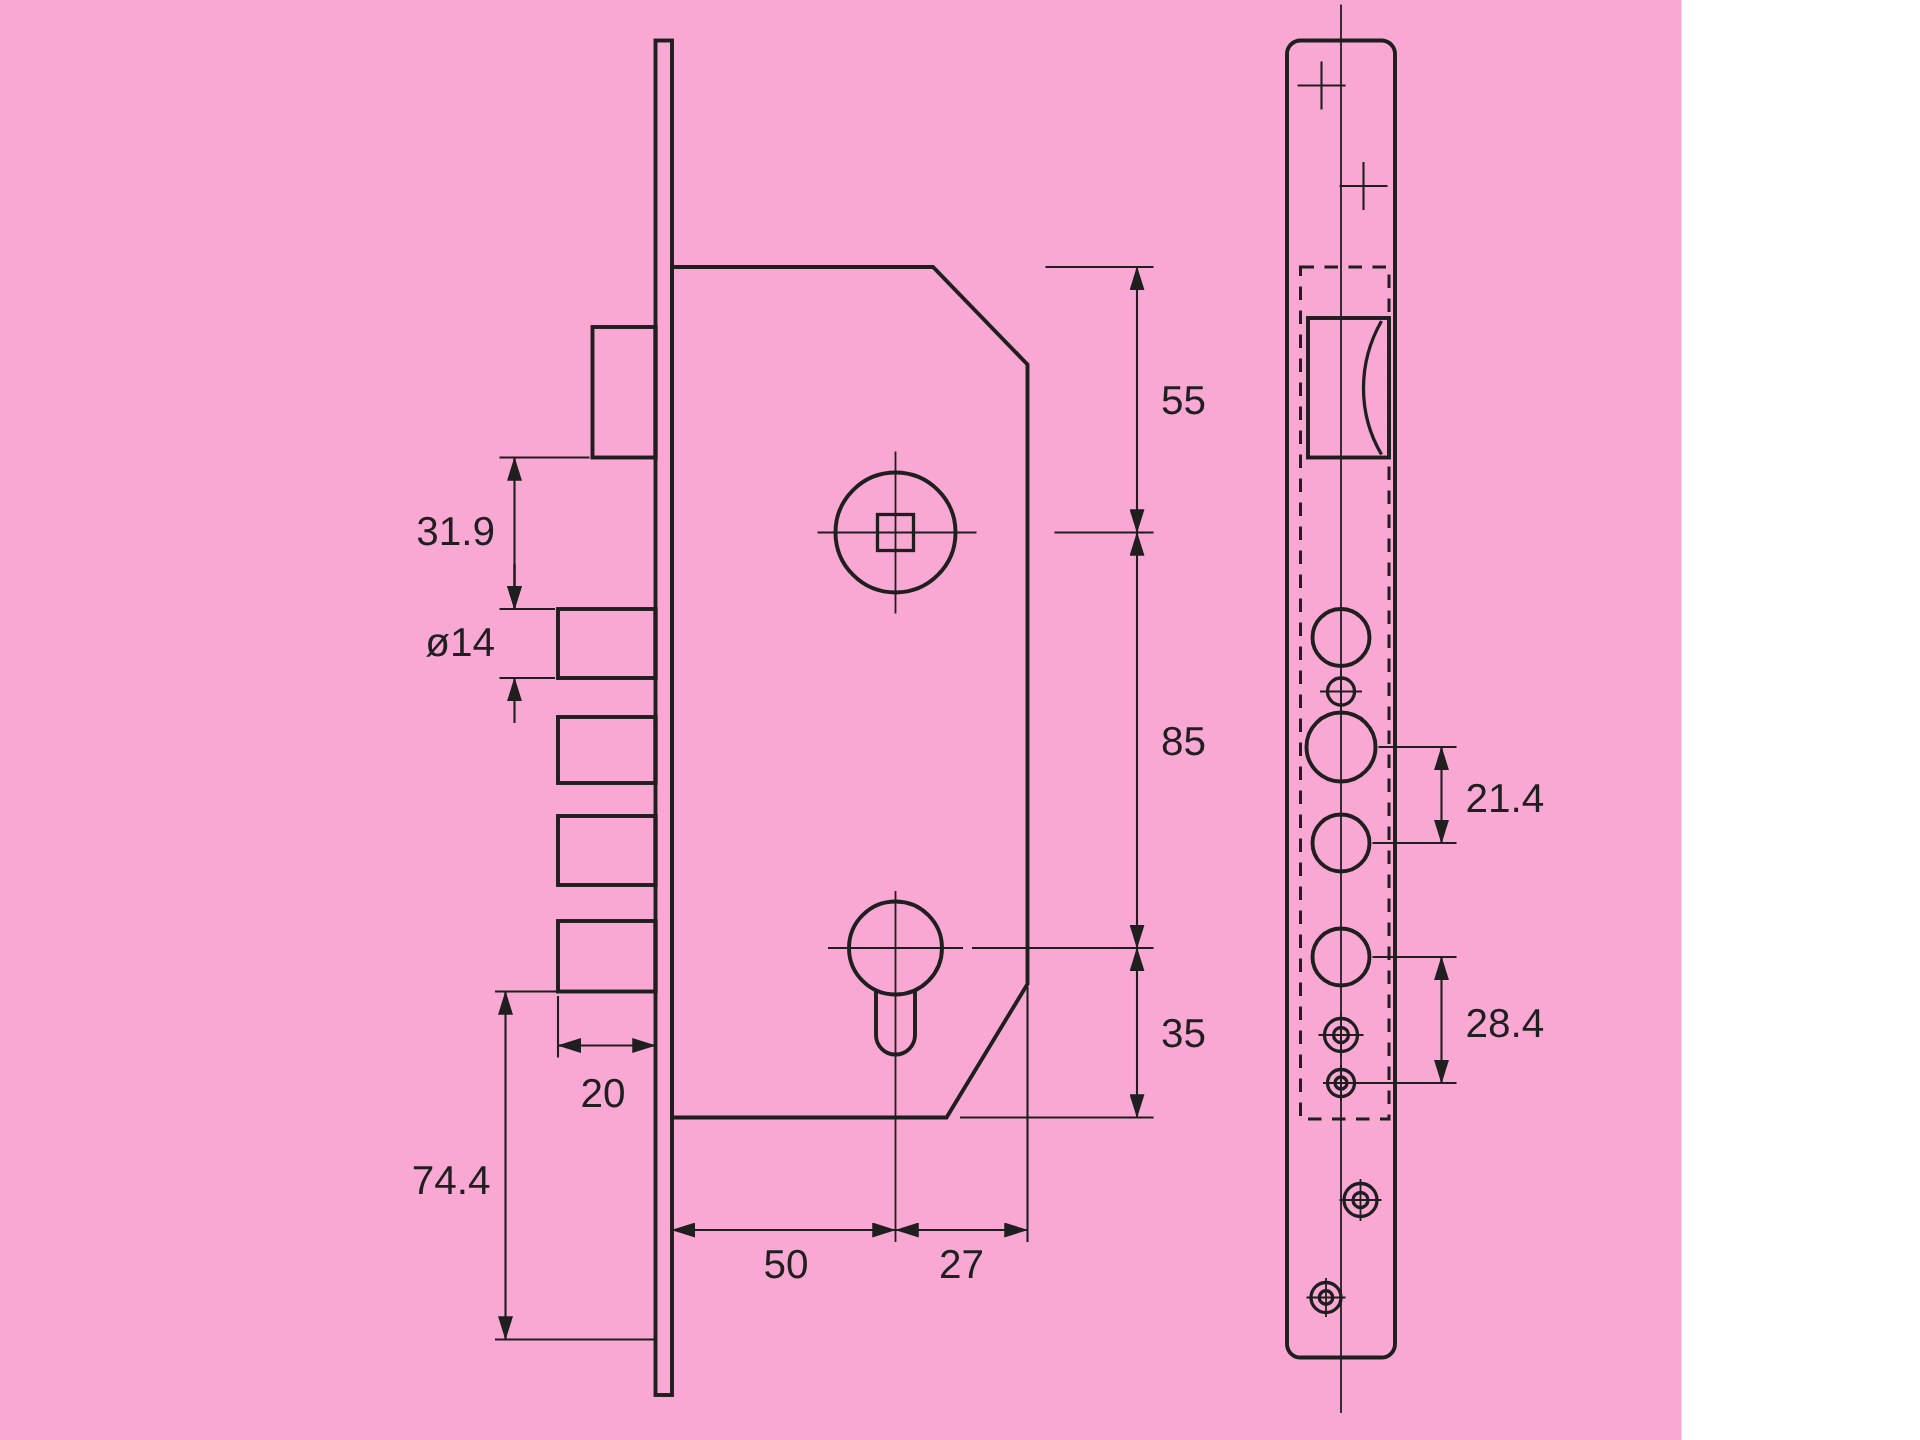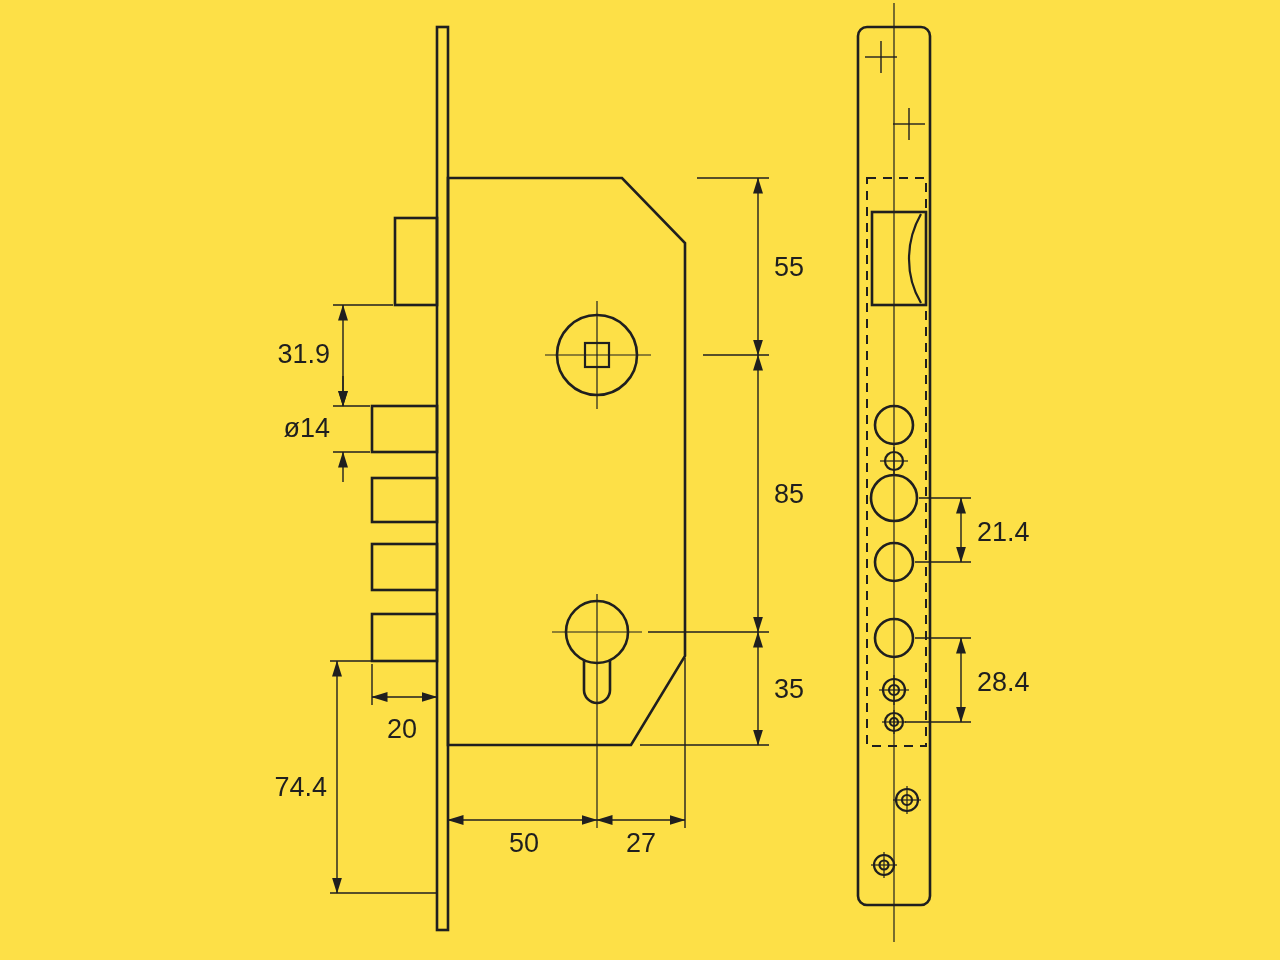--- a/index.html
+++ b/index.html
@@ -1,24 +1,24 @@
 <!DOCTYPE html>
 <html><head>
 <meta charset="utf-8">
 <style>
   html, body {
     margin: 0;
     padding: 0;
     background: #ffffff;
   }
   .canvas {
-    width: 1280px;
+    width: 1121px;
     height: 960px;
     position: relative;
-    background: #fde047;
+    background: #f9a8d4;
     overflow: hidden;
   }
   svg { display: block; }
   text {
     font-family: "Liberation Sans", sans-serif;
     font-size: 27px;
     fill: #1f1f1f;
   }
   .obj  { stroke: #1f1f1f; stroke-width: 2.6; fill: none; stroke-linejoin: miter; stroke-linecap: butt; }
   .obj2 { stroke: #1f1f1f; stroke-width: 2.2; fill: none; }

